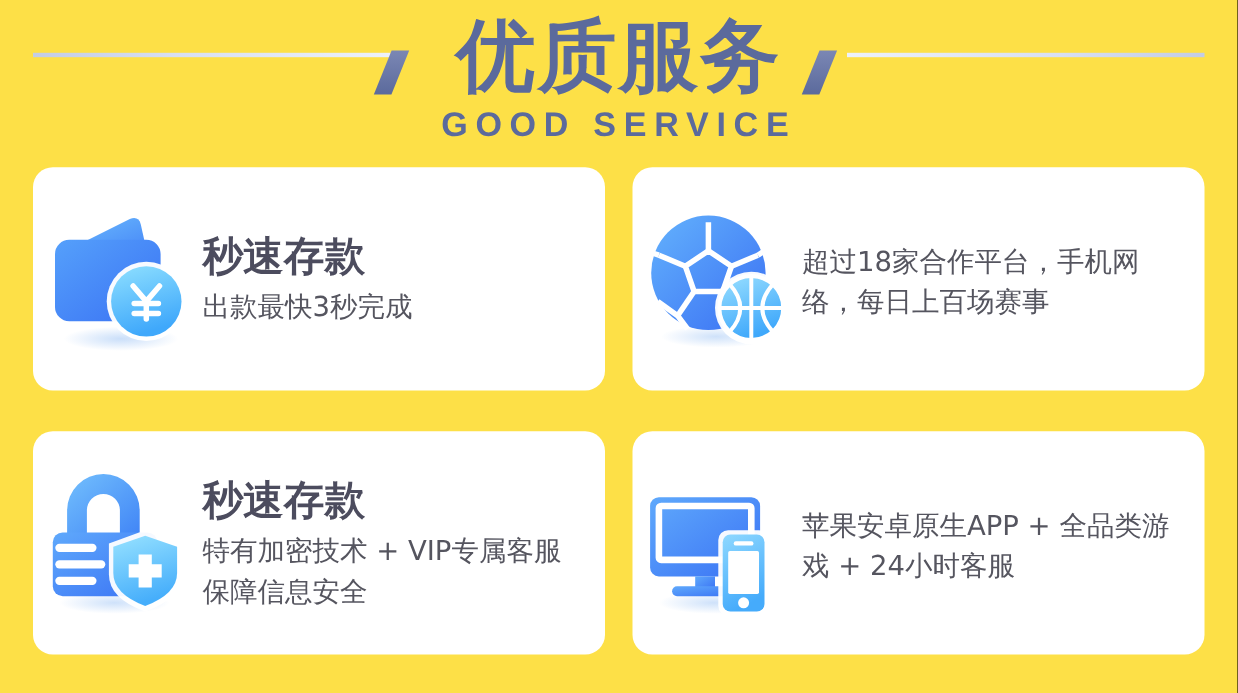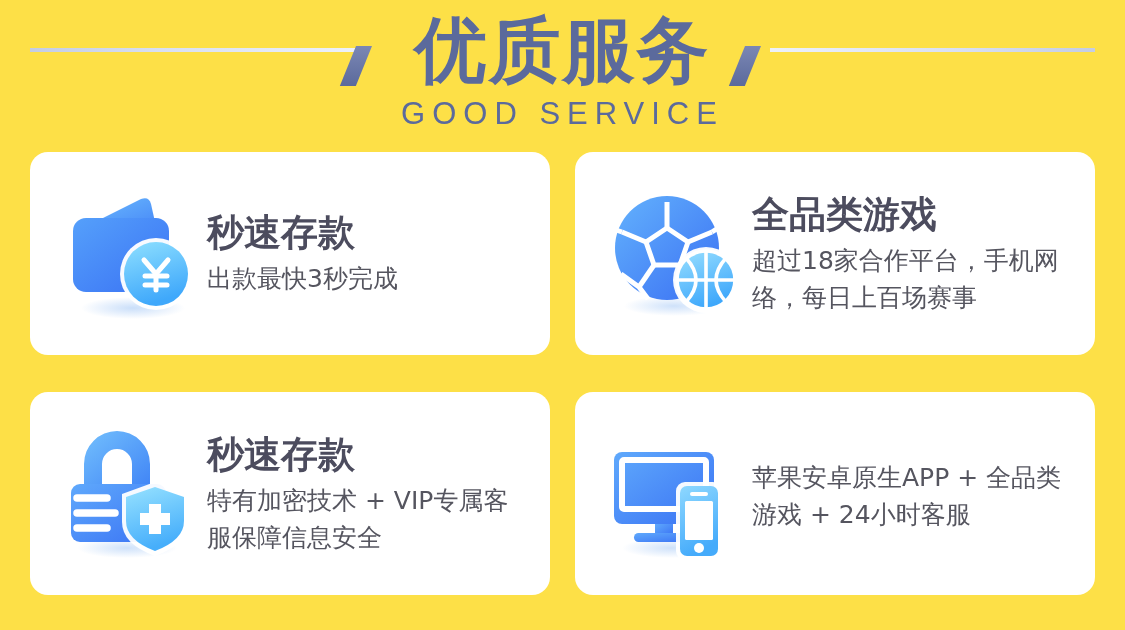--- a/index.html
+++ b/index.html
@@ -70,21 +70,21 @@
     letter-spacing: 2px;
     font-family: "DejaVu Sans", "Liberation Sans", sans-serif;
   }
   .title-en {
     position: absolute;
     left: 0; right: 0;
     top: 96px;
     text-align: center;
     font-size: 31px;
     line-height: 36px;
-    font-weight: normal;
+    font-weight: bold;
     color: #5b6a9c;
     letter-spacing: 7px;
   }
 
   
   .grid {
     position: absolute;
     left: 30px;
     top: 152px;
     width: 1065px;
@@ -93,21 +93,21 @@
     grid-template-columns: 520px 520px;
     grid-template-rows: 203px 203px;
     column-gap: 25px;
     row-gap: 37px;
   }
   .card {
     background: #ffffff;
     border-radius: 18px;
     display: flex;
     align-items: center;
-    padding: 0 22px 0 33px;
+    padding: 0 22px 0 10px;
     box-sizing: border-box;
     overflow: hidden;
   }
   .card-icon {
     flex: 0 0 auto;
     width: 136px;
     height: 136px;
     position: relative;
   }
   .card-text {
@@ -227,21 +227,20 @@
           <g fill="none" stroke="#ffffff" stroke-width="3.6">
             <circle cx="98" cy="94" r="29"></circle>
             <path d="M98 65 V123"></path>
             <path d="M69.5 94 H126.5"></path>
             <path d="M78 72 Q98 94 78 116"></path>
             <path d="M118 72 Q98 94 118 116"></path>
           </g>
         </svg>
       </div>
       <div class="card-text">
-        <div class="card-title">全品类游戏</div>
         <div class="card-desc">超过18家合作平台，手机网络，每日上百场赛事</div>
       </div>
     </div>
 
     <div class="card">
       <div class="card-icon">
         <svg class="icon-svg" viewBox="0 0 136 136" xmlns="http://www.w3.org/2000/svg">
           <defs>
             <linearGradient id="l1" x1="0" y1="0" x2="1" y2="1">
               <stop offset="0" stop-color="#5fa9fc"></stop>

